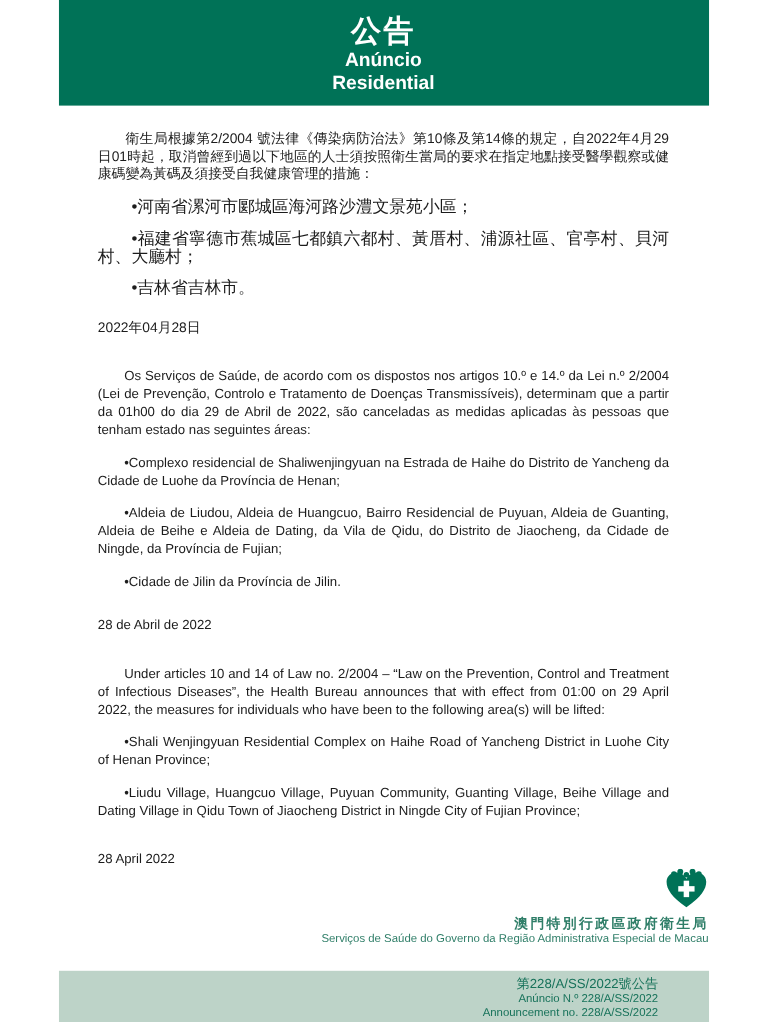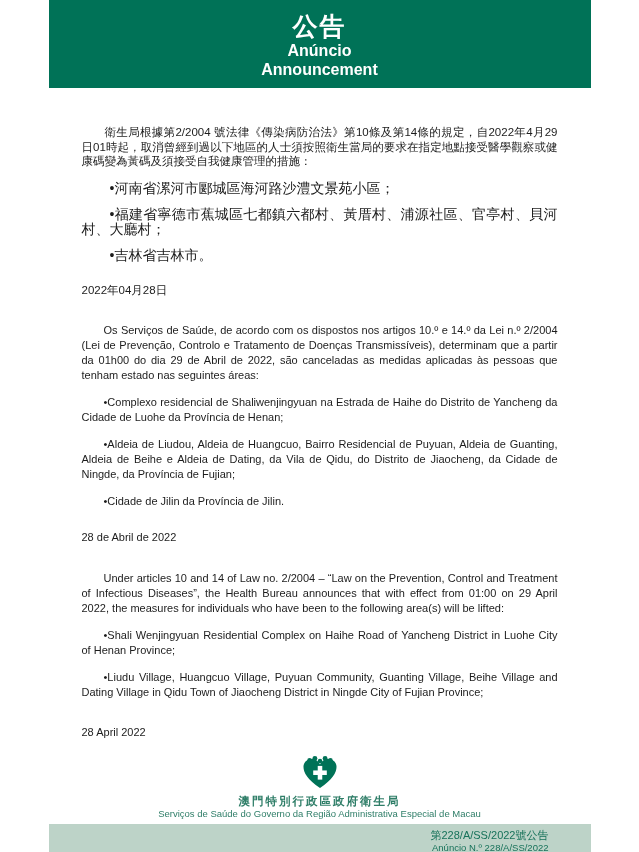--- a/index.html
+++ b/index.html
@@ -37,21 +37,21 @@
     letter-spacing: 2px;
   }
   .header .title-sub {
     font-size: 16px;
     font-weight: bold;
     line-height: 19px;
   }
   
   .content {
     flex: 0 0 auto;
-    padding: 16px 33px;
+    padding: 0 33px;
     color: #1c1c1c;
   }
   .para {
     text-align: justify;
     text-indent: 2em;
     margin: 0;
   }
   .zh-text { font-size: 11.5px; line-height: 14.5px; }
   .latin-text { font-size: 11px; line-height: 15px; }
   .zh-para { margin-top: 21px; }
@@ -71,22 +71,22 @@
     text-indent: 0;
   }
   .zh-date { font-size: 11.5px; margin-top: 20px; }
   .pt-date { font-size: 11px; margin-top: 21px; }
   .en-date { font-size: 11px; margin-top: 25px; }
   
   .spacer { flex: 1 1 auto; }
   
   .logo-block {
     flex: 0 0 auto;
-    text-align: center;
-    padding-bottom: 4px;
+    text-align: right;
+    padding-bottom: 20px;
   }
   .logo-icon { display: inline-block; }
   .org-zh {
     font-size: 11.5px;
     font-weight: bold;
     color: #2f7e68;
     letter-spacing: 2px;
     line-height: 13px;
     margin: 1px 0 0 0;
   }
@@ -110,21 +110,21 @@
   .footer-bar .ref-latin { font-size: 9.5px; line-height: 11.5px; margin: 0; }
 </style>
 </head>
 <body>
 
 <div class="page">
 
   <div class="header">
     <div class="title-zh">公告</div>
     <div class="title-sub">Anúncio</div>
-    <div class="title-sub">Announcement</div>
+    <div class="title-sub">Residential</div>
   </div>
 
   <div class="content">
 
     <p class="para zh-text zh-para">衛生局根據第2/2004 號法律《傳染病防治法》第10條及第14條的規定，自2022年4月29日01時起，取消曾經到過以下地區的人士須按照衛生當局的要求在指定地點接受醫學觀察或健康碼變為黃碼及須接受自我健康管理的措施：</p>
     <div class="bullets zh-bullets">
         <p class="bullet">河南省漯河市郾城區海河路沙澧文景苑小區；</p>
         <p class="bullet">福建省寧德市蕉城區七都鎮六都村、黃厝村、浦源社區、官亭村、貝河村、大廳村；</p>
         <p class="bullet">吉林省吉林市。</p>
       </div>

